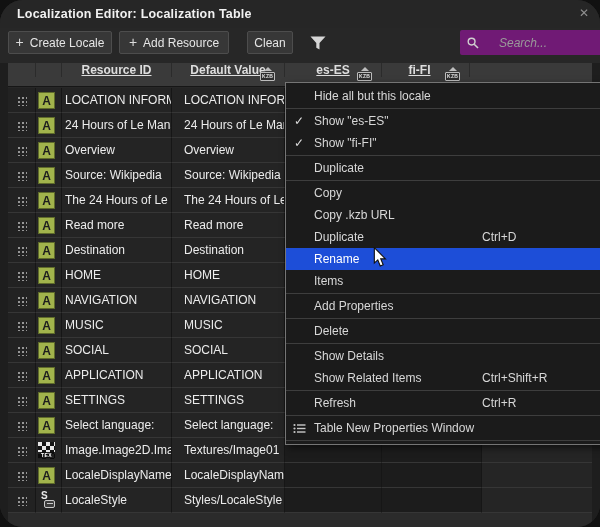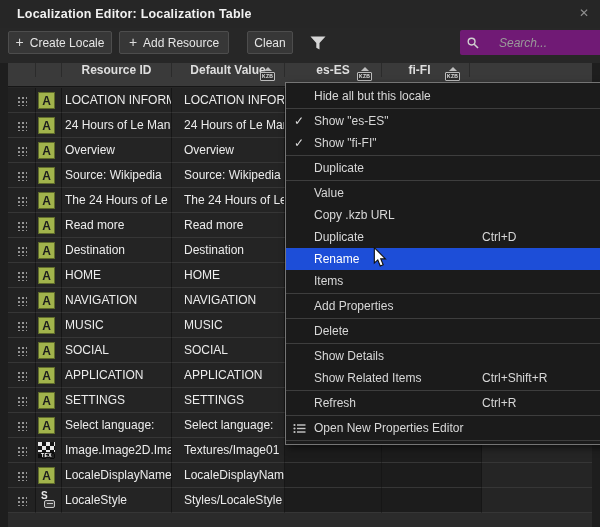--- a/index.html
+++ b/index.html
@@ -1,20 +1,20 @@
 <!DOCTYPE html>
 <html><head>
 <meta charset="utf-8">
 <style>
   * { margin:0; padding:0; box-sizing:border-box; }
   html,body { background:#111; }
   .window {
     position:relative; width:600px; height:527px; overflow:hidden;
     background:#272727; font-family:"Liberation Sans", sans-serif;
-    color:#e8e8e8; -webkit-font-smoothing:antialiased;
+    color:#e8e8e8;border-radius:23px; -webkit-font-smoothing:antialiased;
   }
   
   .titlebar { position:absolute; left:0; top:0; width:600px; height:28px; background:#262626; }
   .title { position:absolute; left:17px; top:7px; font-size:12.5px; font-weight:700; color:#f1f1f1; letter-spacing:.2px; }
   .close { position:absolute; right:11px; top:6px; font-size:12px; color:#8f8f8f; cursor:default; }
   
   .btn {
     position:absolute; top:31px; height:23px; background:#373737;
     border:1px solid #4d4d4d; border-radius:2px; color:#e6e6e6; font-size:12px;
     display:flex; align-items:center; justify-content:center; gap:6px; white-space:nowrap;
@@ -33,21 +33,21 @@
     font-family:"Liberation Sans", sans-serif; font-size:12px; font-style:italic; color:#cfcfcf;
   }
   .searchbox input::placeholder { color:#9a9a9a; font-style:italic; }
   
   .gutter-left  { position:absolute; left:0;   top:63px; width:8px; height:464px; background:#1e1e1e; }
   .gutter-right { position:absolute; left:592px;top:63px; width:8px; height:464px; background:#1e1e1e; }
   .thead {
     position:absolute; left:8px; top:63px; width:584px; height:24px;
     background:#3a3a3a; border-bottom:1px solid #161616; font-size:12px; font-weight:600; color:#dedede;
   }
-  .hcell { position:absolute; top:0; height:14px; display:flex; align-items:center; justify-content:center; border-right:1px solid #2b2b2b; }
+  .hcell { position:absolute; top:0; height:14px; display:flex; align-items:center; justify-content:center; border-right:1px solid #2b2b2b;text-decoration:underline; }
   .h-handle { left:0;    width:28px; }
   .h-icon   { left:28px; width:26px; }
   .h-rid    { left:54px; width:110px; }
   .h-dv     { left:164px; width:113px; }
   .h-es     { left:277px; width:97px; }
   .h-fi     { left:362px; width:100px; }
   .h-blank  { left:474px; width:110px; border-right:none; }
   
   .kzb { position:absolute; right:7px; top:4px; width:17px; height:15px; }
   .kzb .arrow { position:absolute; left:4px; top:0; width:0; height:0; border-left:4px solid transparent; border-right:4px solid transparent; border-bottom:4px solid #bdbdbd; }
@@ -451,21 +451,21 @@
       <div class="mi">
         <span class="check">✓</span>
         <span class="ml">Show "fi-FI"</span>
       </div>
       <div class="msep"></div>
       <div class="mi">
         <span class="ml">Duplicate</span>
       </div>
       <div class="msep"></div>
       <div class="mi">
-        <span class="ml">Value</span>
+        <span class="ml">Copy</span>
       </div>
       <div class="mi">
         <span class="ml">Copy .kzb URL</span>
       </div>
       <div class="mi">
         <span class="ml">Duplicate</span>
         <span class="sc">Ctrl+D</span>
       </div>
       <div class="mi hl">
         <span class="ml">Rename</span>
@@ -497,21 +497,21 @@
       <div class="msep"></div>
       <div class="mi">
         <span class="mic"><svg width="13" height="11" viewBox="0 0 13 11">
             <circle cx="1.5" cy="2" r="1.1" fill="#c8c8c8"></circle>
             <rect x="4" y="1.3" width="8.5" height="1.4" fill="#c8c8c8"></rect>
             <circle cx="1.5" cy="5.5" r="1.1" fill="#c8c8c8"></circle>
             <rect x="4" y="4.8" width="8.5" height="1.4" fill="#c8c8c8"></rect>
             <circle cx="1.5" cy="9" r="1.1" fill="#c8c8c8"></circle>
             <rect x="4" y="8.3" width="8.5" height="1.4" fill="#c8c8c8"></rect>
           </svg></span>
-        <span class="ml">Open New Properties Editor</span>
+        <span class="ml">Table New Properties Window</span>
       </div>
       <div class="msep"></div>
     </div>
 
   <svg class="cursor" width="15" height="21" viewBox="0 0 12 17">
     <path d="M1,0.5 L1,13 L3.8,10.4 L5.8,15.4 L8.2,14.4 L6.2,9.6 L10,9.6 Z" fill="#ffffff" stroke="#111111" stroke-width="0.9"></path>
   </svg>
 
 </div>
 

